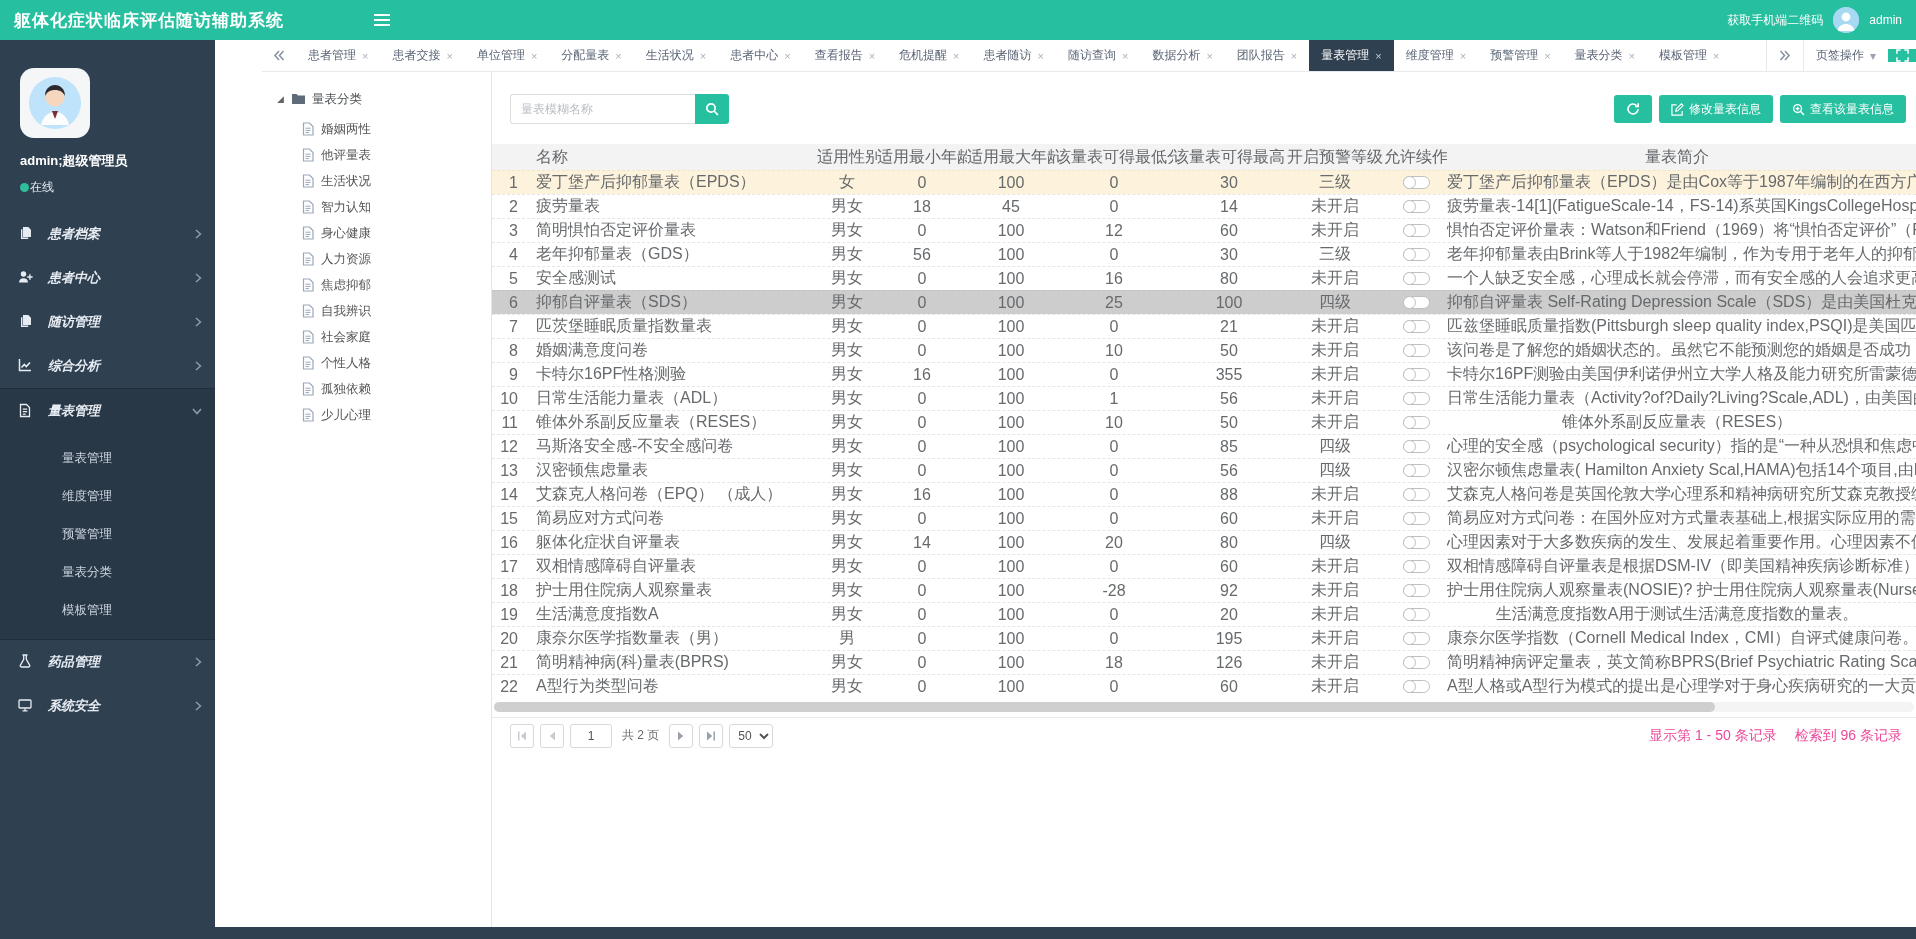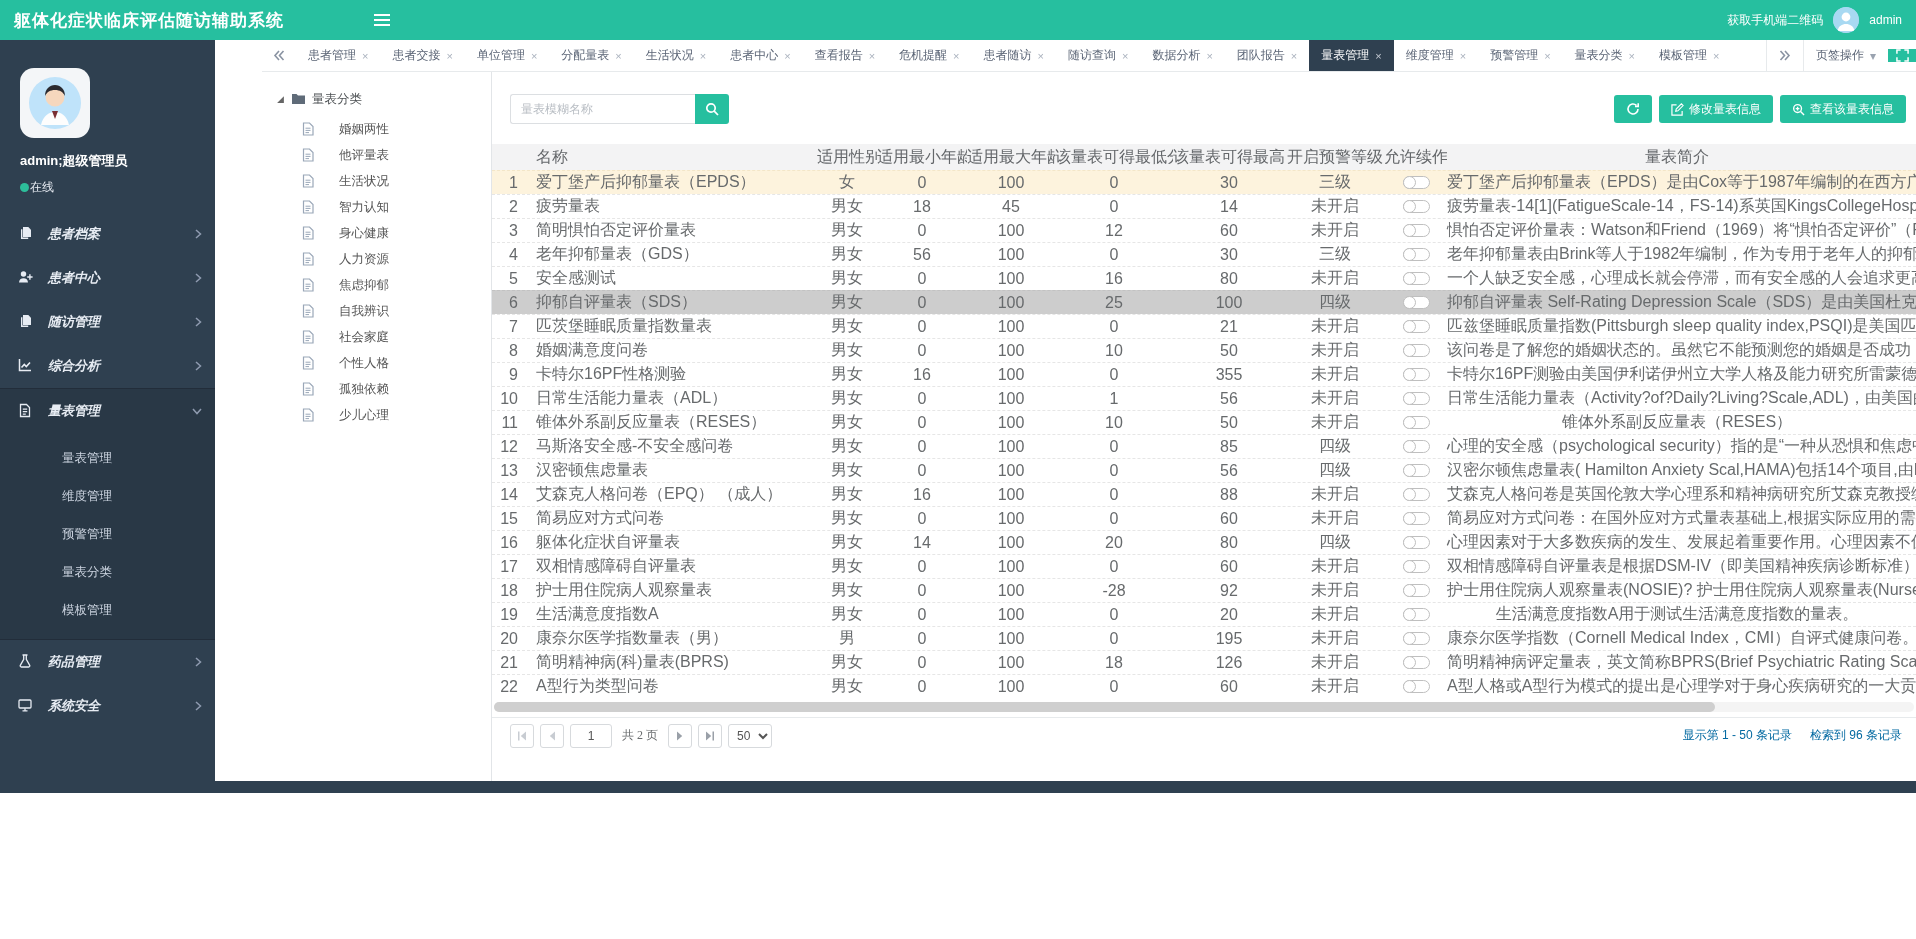--- a/index.html
+++ b/index.html
@@ -1,18 +1,18 @@
 <!DOCTYPE html>
 <html><head>
 <meta charset="utf-8">
 <style>
   * { margin:0; padding:0; box-sizing:border-box; }
   html,body { width:1916px; height:939px; overflow:hidden; background:#fff;
     font-family:"Liberation Sans","DejaVu Sans",sans-serif; }
-  .app { position:relative; width:1916px; height:793px; display:flex; flex-direction:column; }
+  .app { position:relative; width:1916px; height:939px; display:flex; flex-direction:column; }
 
   
   .topbar { height:40px; background:#26bf9f; display:flex; align-items:center; padding:0 14px; flex:0 0 40px; }
   .app-title { color:#fff; font-size:17px; font-weight:bold; letter-spacing:1px; }
   .hamburger { margin-left:90px; color:#fff; cursor:pointer; display:inline-flex; flex-direction:column; gap:3px; }
   .hamburger i { display:block; width:16px; height:2px; background:#fff; }
   .top-right { margin-left:auto; display:flex; align-items:center; gap:10px; color:#fff; font-size:12px; }
   .avatar-sm { width:26px; height:26px; border-radius:50%; background:#a8d9f2; display:inline-flex; align-items:center; justify-content:center; overflow:hidden; }
 
   
@@ -45,21 +45,21 @@
   .tab.active .x { color:#c7cdd6; }
   .tab-ops { display:flex; align-items:center; gap:0; flex:0 0 auto; }
   .tab-op-btn { display:flex; align-items:center; gap:6px; padding:0 12px; font-size:12px; color:#5b6576; border-left:1px solid #e7eaec; height:100%; cursor:pointer; }
   .fullscreen-box { width:28px; background:#26bf9f; display:flex; align-items:center; justify-content:center; cursor:pointer; }
 
   
   .content { flex:1; display:flex; min-height:0; background:#fff; }
   .tree-panel { width:230px; flex:0 0 230px; border-right:1px solid #e2e5e8; padding:16px 0 0 14px; overflow:hidden; }
   .tree-root { display:flex; align-items:center; gap:6px; font-size:12.5px; color:#4d5154; cursor:pointer; height:22px; }
   .tree-items { margin-top:6px; }
-  .tree-item { display:flex; align-items:center; gap:25px; height:26px; padding-left:26px; font-size:12.5px; color:#555; cursor:pointer; }
+  .tree-item { display:flex; align-items:center; gap:7px; height:26px; padding-left:26px; font-size:12.5px; color:#555; cursor:pointer; }
 
   .main { flex:1; min-width:0; overflow:hidden; display:flex; flex-direction:column; }
   .toolbar { display:flex; align-items:center; padding:22px 10px 20px 18px; }
   .search-group { display:flex; }
   .search-input { width:185px; height:30px; border:1px solid #dcdfe2; border-right:none; border-radius:3px 0 0 3px; padding:0 10px; font-size:12px; color:#555; outline:none; font-family:inherit; }
   .search-input::placeholder { color:#b9bec4; }
   .search-btn { width:34px; height:30px; background:#26bf9f; border:none; border-radius:0 3px 3px 0; display:flex; align-items:center; justify-content:center; cursor:pointer; }
   .toolbar-right { margin-left:auto; display:flex; gap:7px; }
   .tbtn { height:28px; background:#26bf9f; color:#fff; border:none; border-radius:3px; font-size:12px; display:flex; align-items:center; gap:5px; padding:0 12px; cursor:pointer; font-family:inherit;text-align:center; }
   .tbtn.icon-only { width:38px; justify-content:center; padding:0; }
@@ -86,23 +86,23 @@
   .toggle .knob { position:absolute; left:-1px; top:-1px; width:13px; height:13px; border:1px solid #bfbfbf; border-radius:50%; background:#fff; }
 
   
   .hscroll { height:10px; margin:4px 2px 0 2px; background:#f4f4f4; border-radius:5px; position:relative; }
   .hscroll .thumb { position:absolute; left:0; top:0; height:10px; width:86%; background:#cfcfcf; border-radius:5px; cursor:pointer; }
   .pagerbar { margin-top:5px; border-top:1px solid #e7eaec; height:36px; display:flex; align-items:center; padding:0 14px 0 18px; }
   .pager { display:flex; align-items:center; gap:6px; }
   .pg-btn { width:24px; height:24px; border:1px solid #d7dadd; border-radius:3px; background:#fff; display:flex; align-items:center; justify-content:center; cursor:pointer; color:#9aa0a8; }
   .pg-btn.dim { color:#c8ccd2; }
   .pg-input { width:42px; height:24px; border:1px solid #d7dadd; border-radius:3px; text-align:center; font-size:12px; color:#555; outline:none; font-family:inherit; }
-  .pg-label { font-size:12px; color:#676a6c; margin:0 4px;font-family:Liberation Serif, serif; }
+  .pg-label { font-size:12px; color:#676a6c; margin:0 4px; }
   .pg-size { height:24px; border:1px solid #d7dadd; border-radius:3px; font-size:12px; color:#555; background:#fff; padding:0 4px; font-family:inherit; }
-  .pager-summary { margin-left:auto; font-size:12px; color:#0369a1; display:flex; gap:18px; }
+  .pager-summary { margin-left:auto; font-size:14px; color:#ec4899; display:flex; gap:18px; }
 
   .bottom-strip { position:absolute; left:0; bottom:0; width:100%; height:12px; background:#2f4050; }
 </style>
 </head>
 <body>
 
 <div class="app">
 
   <header class="topbar">
     <h1 class="app-title">躯体化症状临床评估随访辅助系统</h1>

